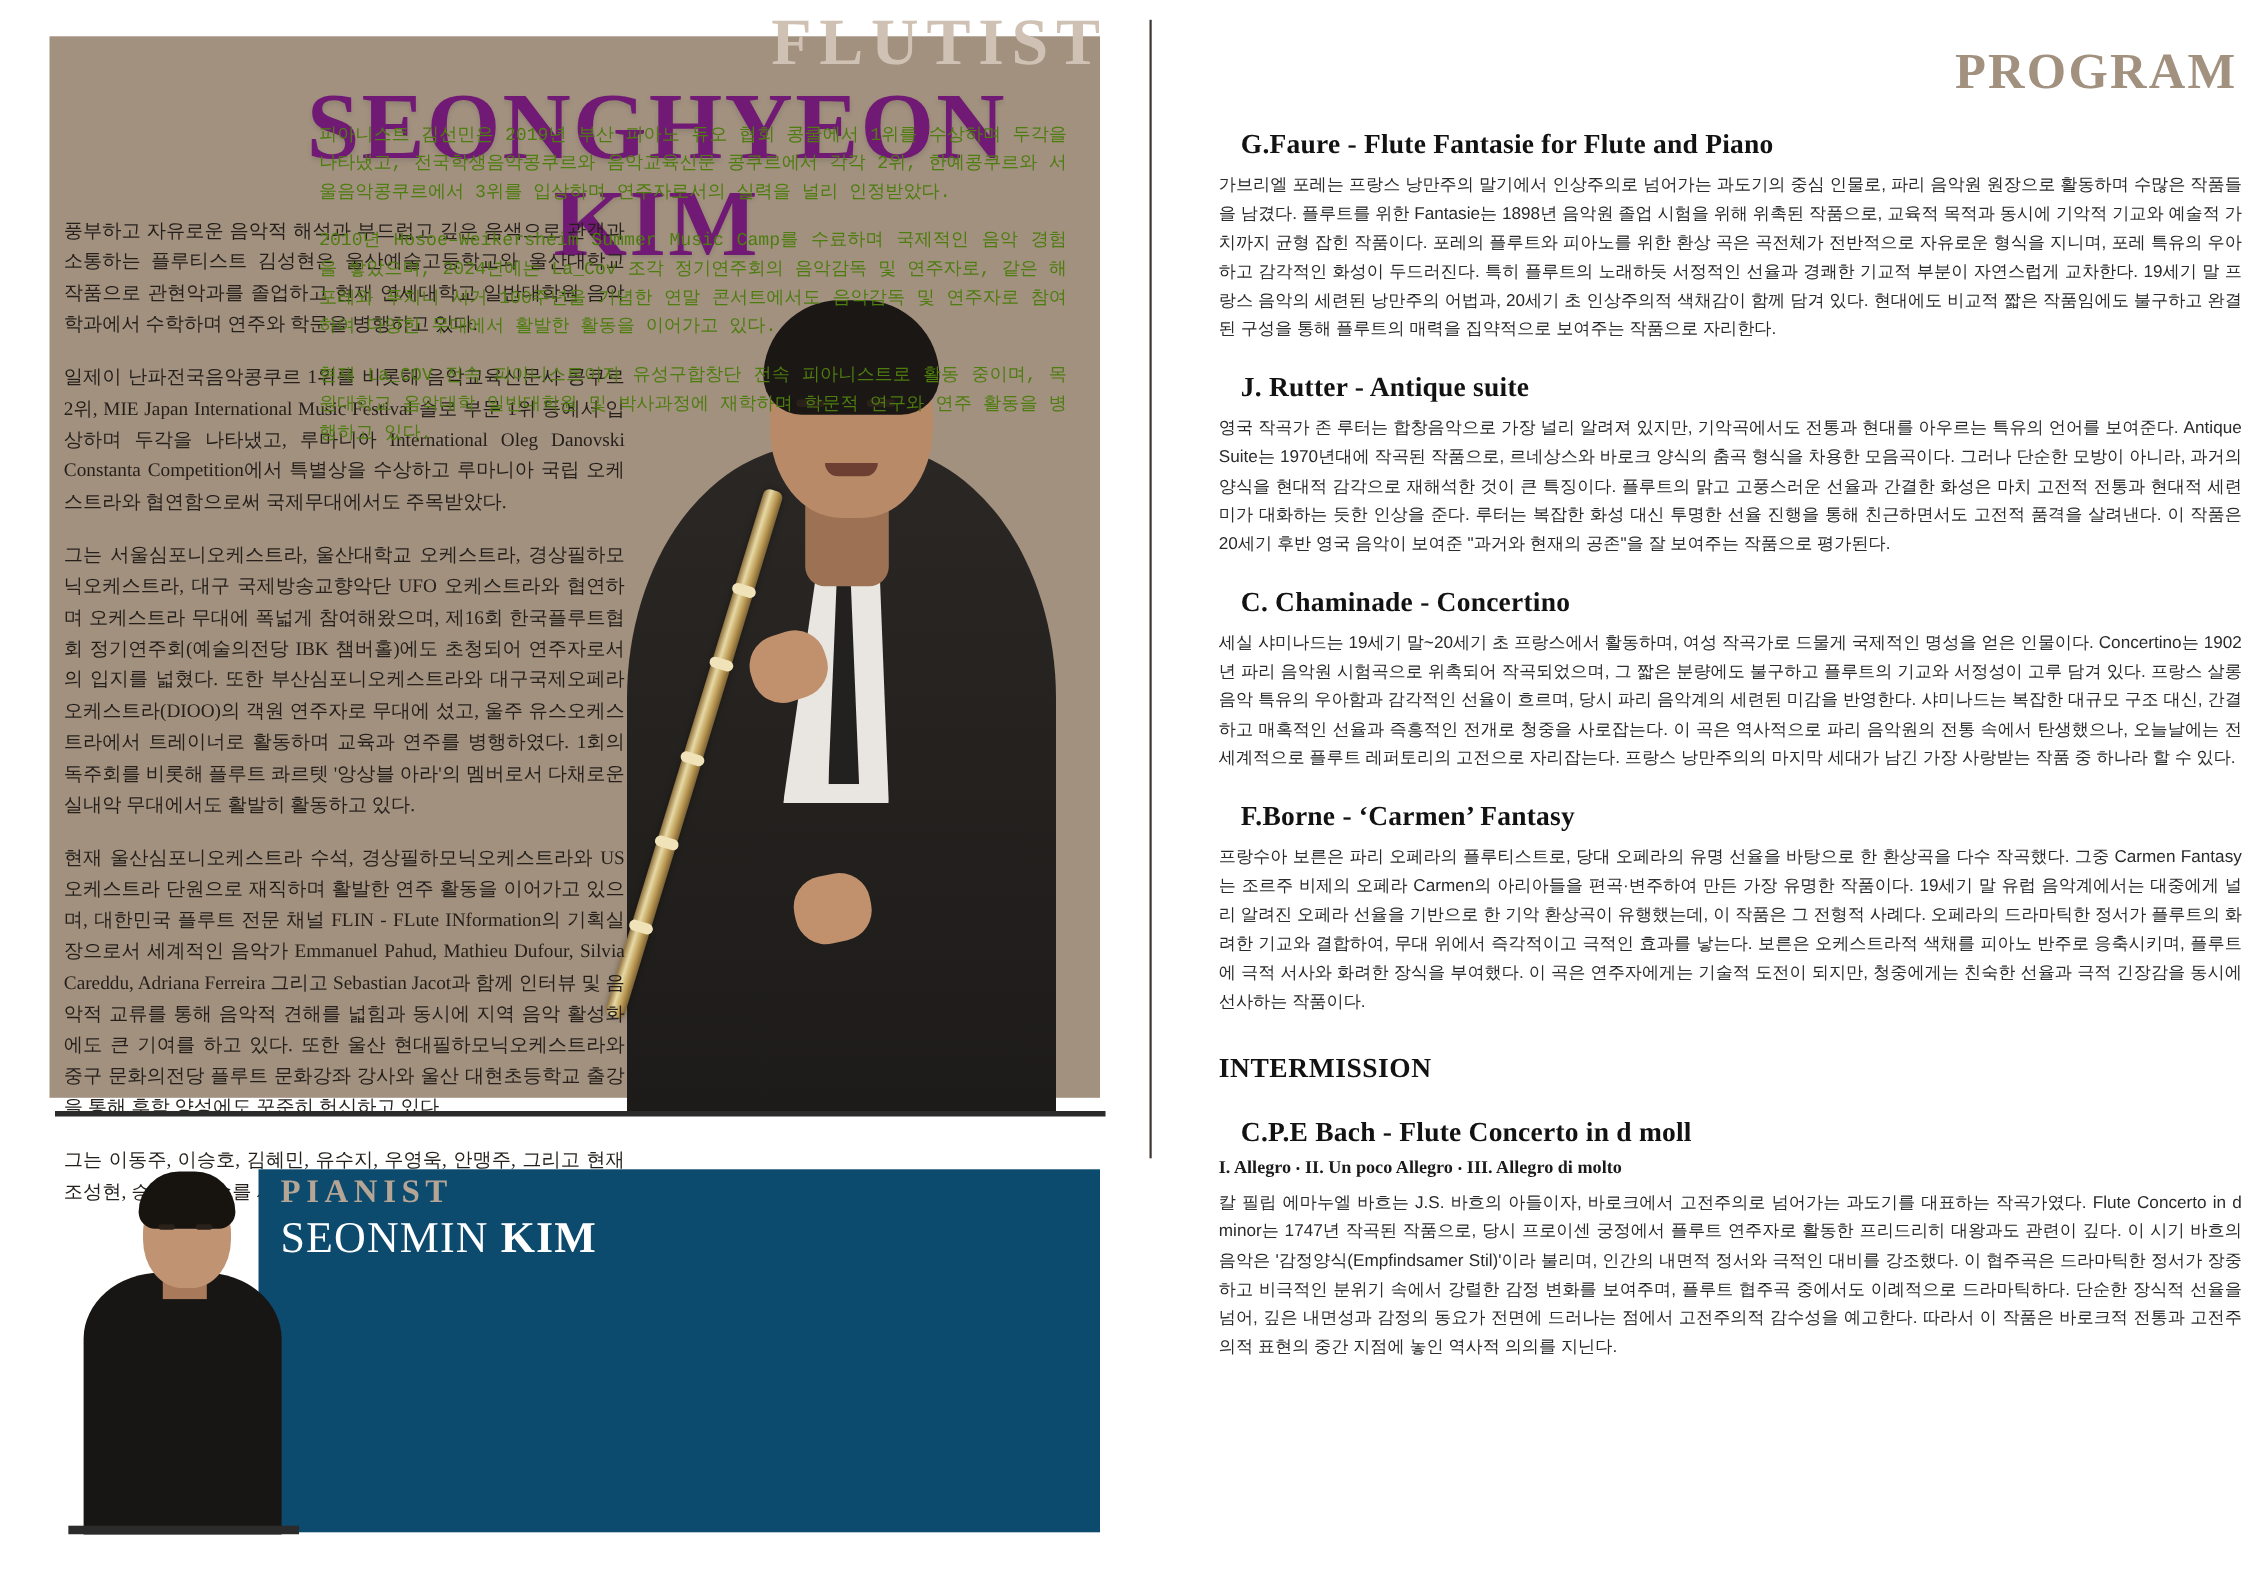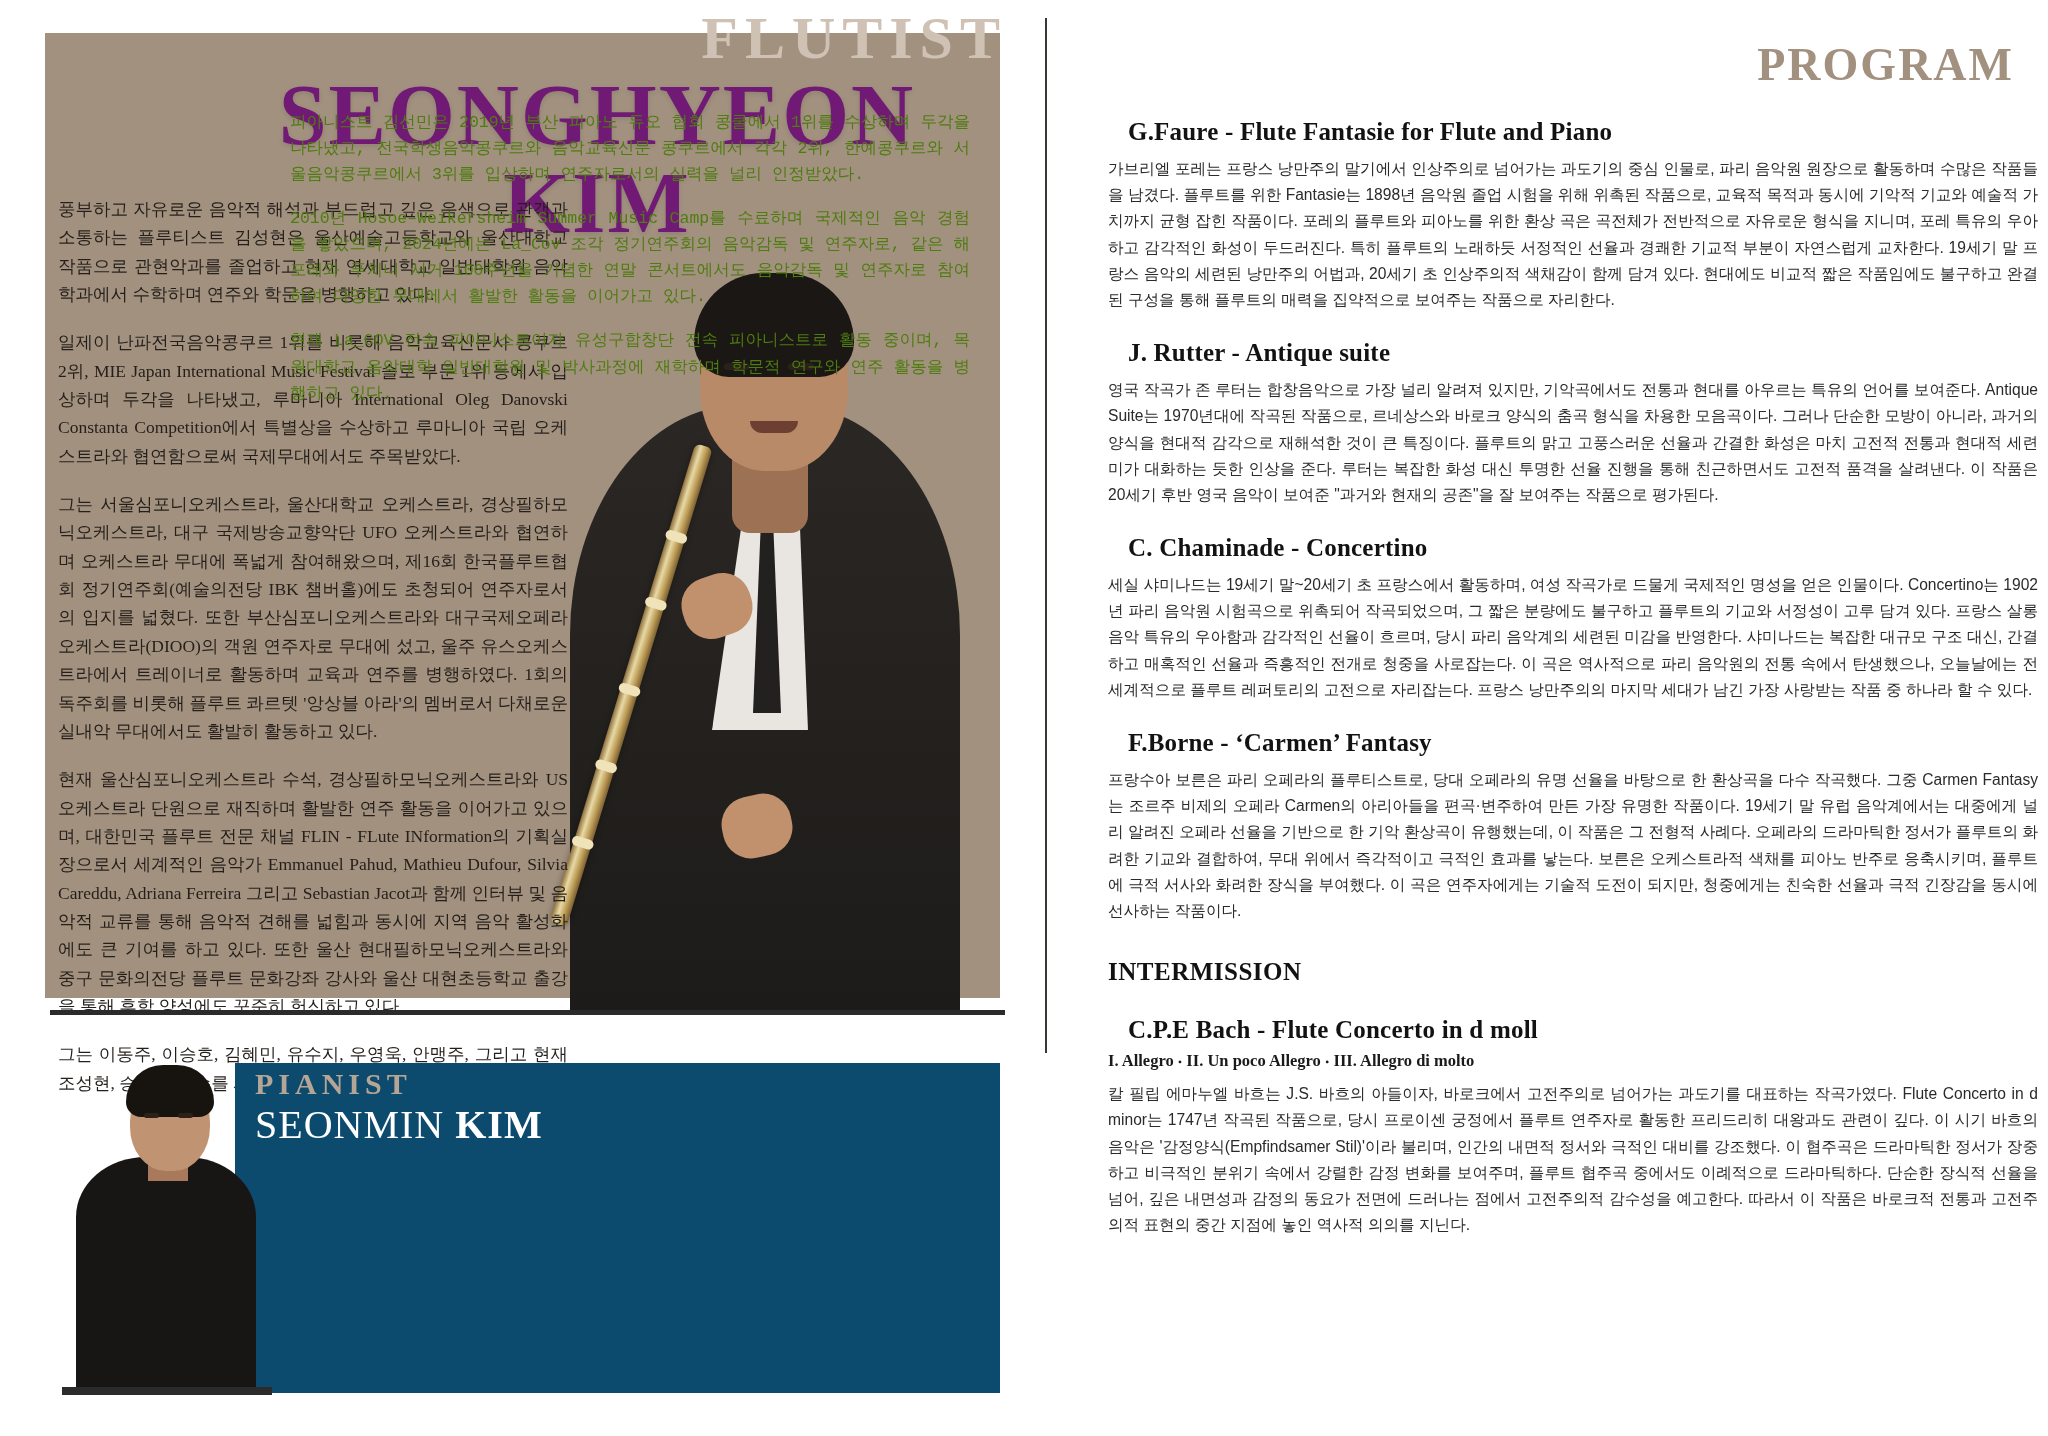--- a/index.html
+++ b/index.html
@@ -300,21 +300,21 @@
   
   .right-col {
     position: absolute;
     left: 1080px;
     top: 0;
     width: 968px;
     height: 1436px;
   }
   .program-title {
     position: absolute;
-    right: 34px;
+    right: 14px;
     top: 42px;
     font-family: "Liberation Serif", serif;
     font-size: 46px;
     font-weight: 700;
     letter-spacing: 2px;
     color: #a2917f;
     line-height: 1;
   }
 
   .program-list {

